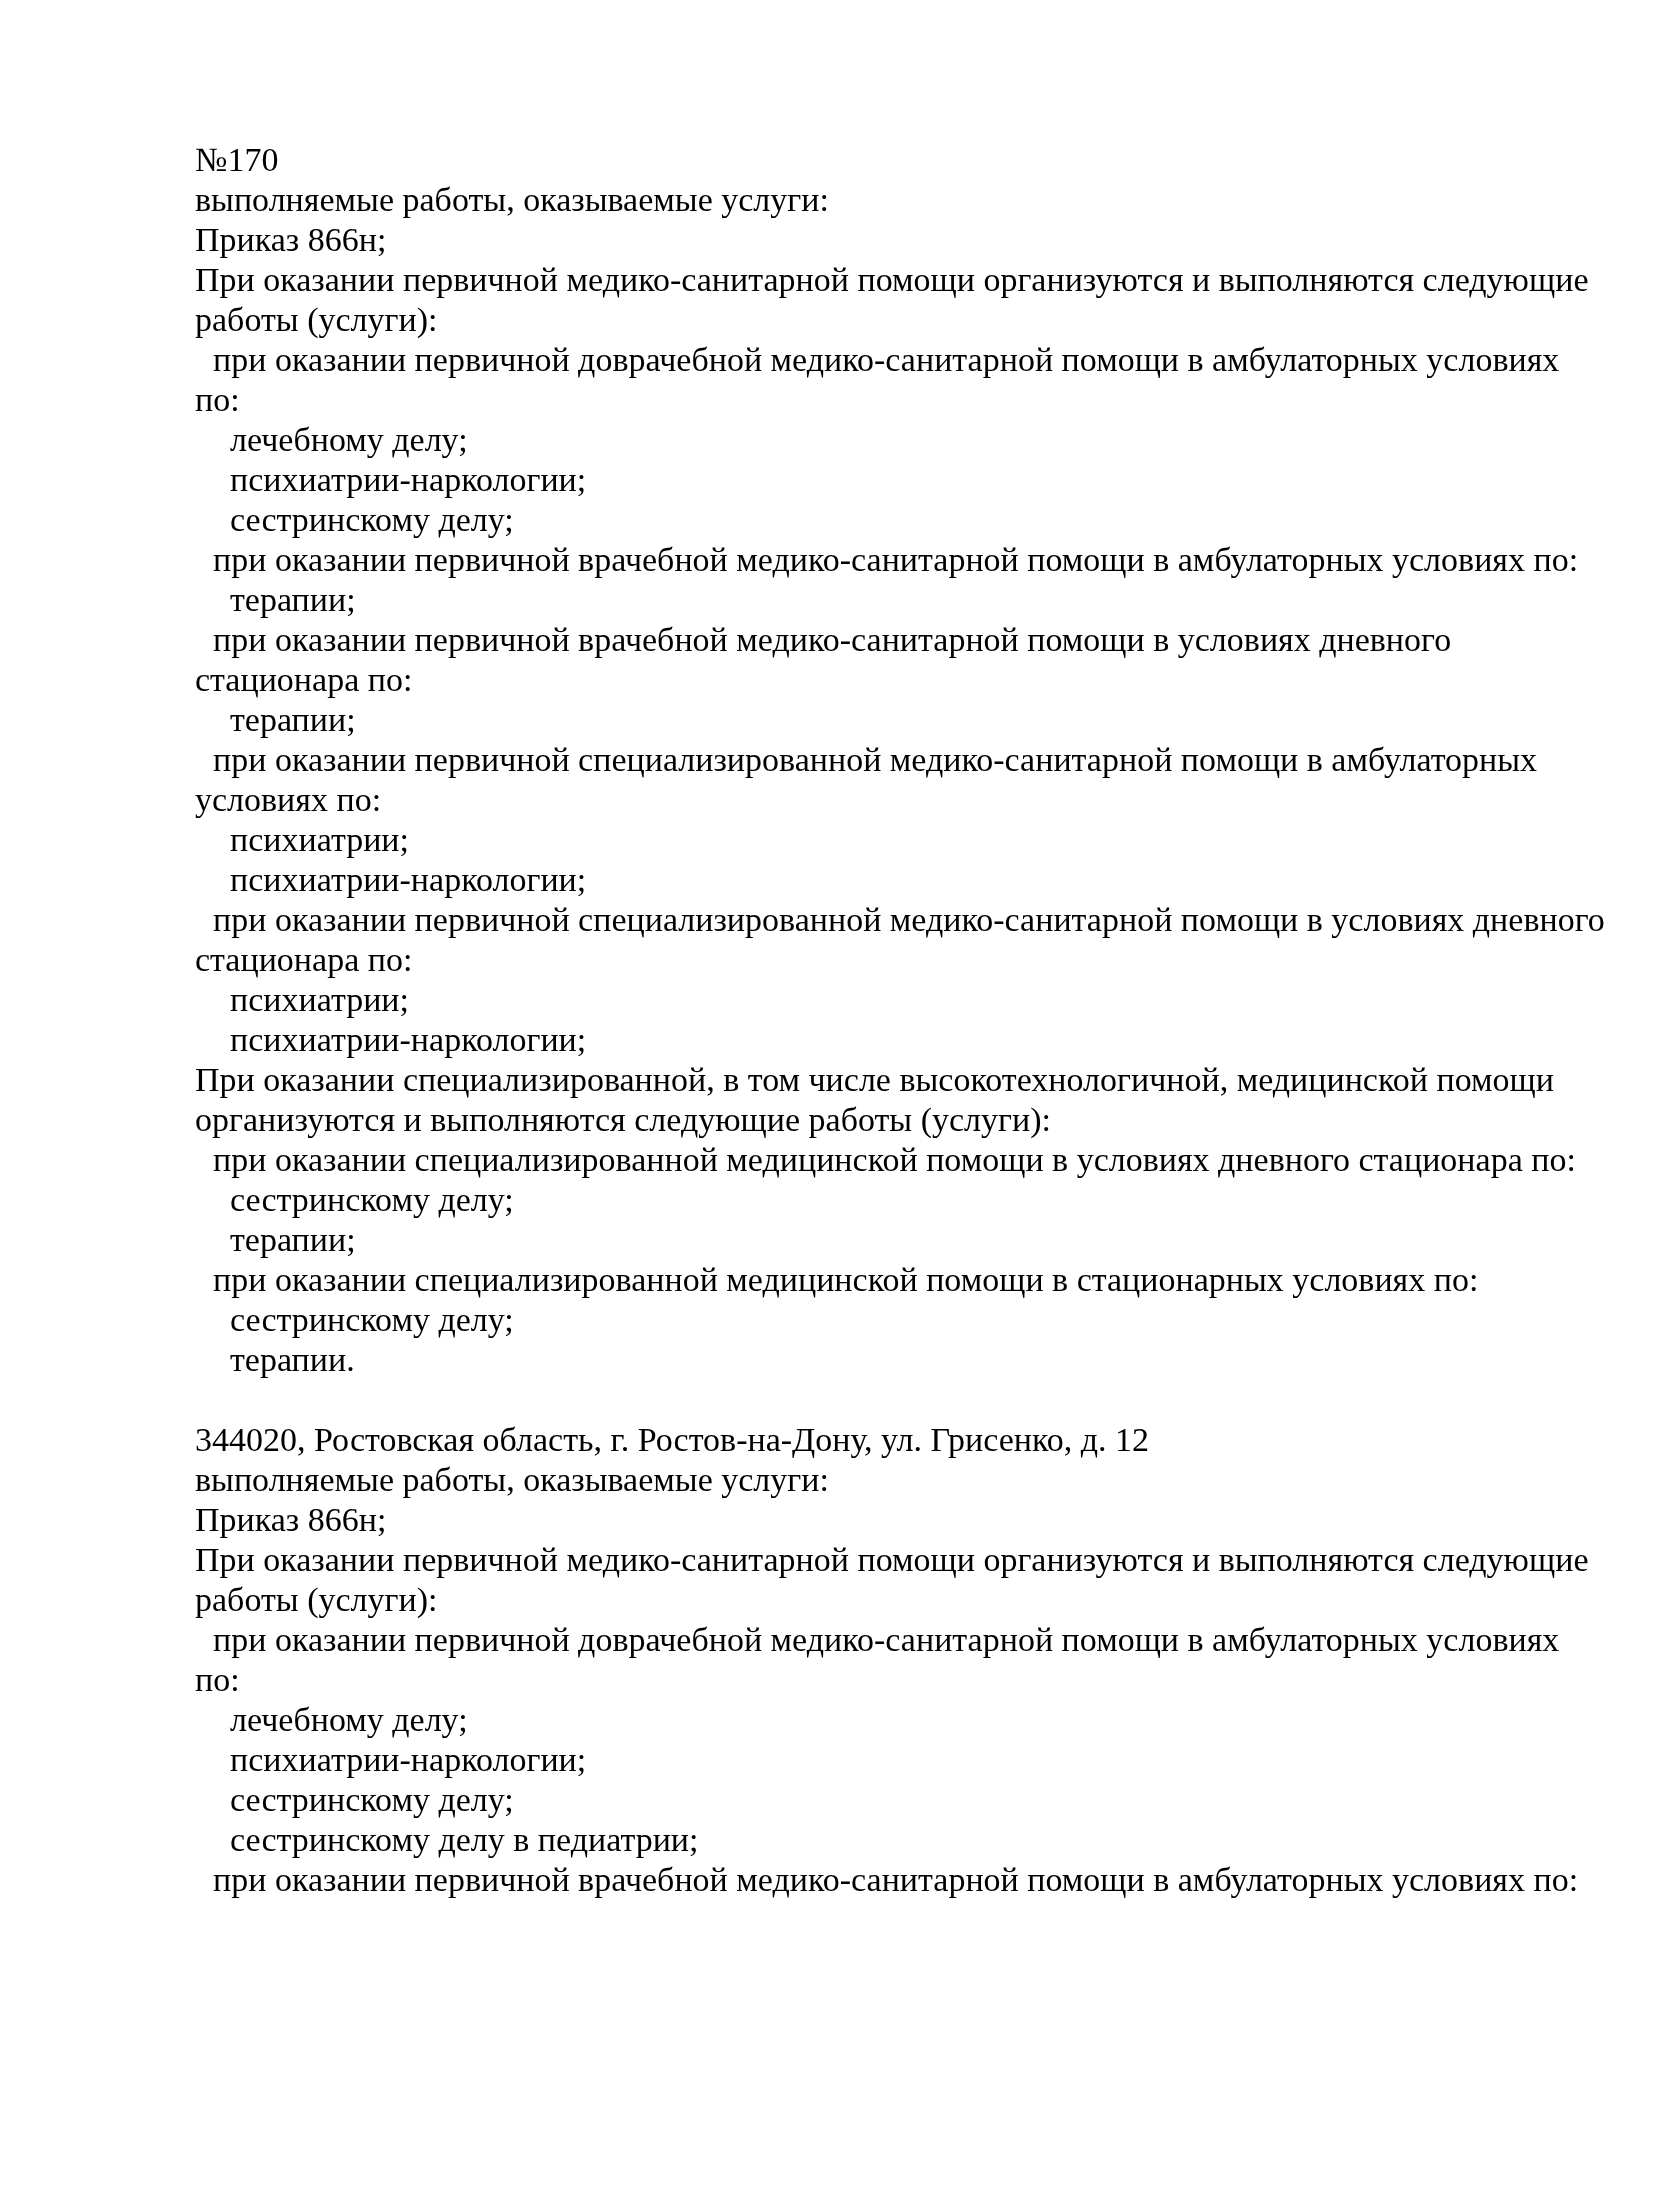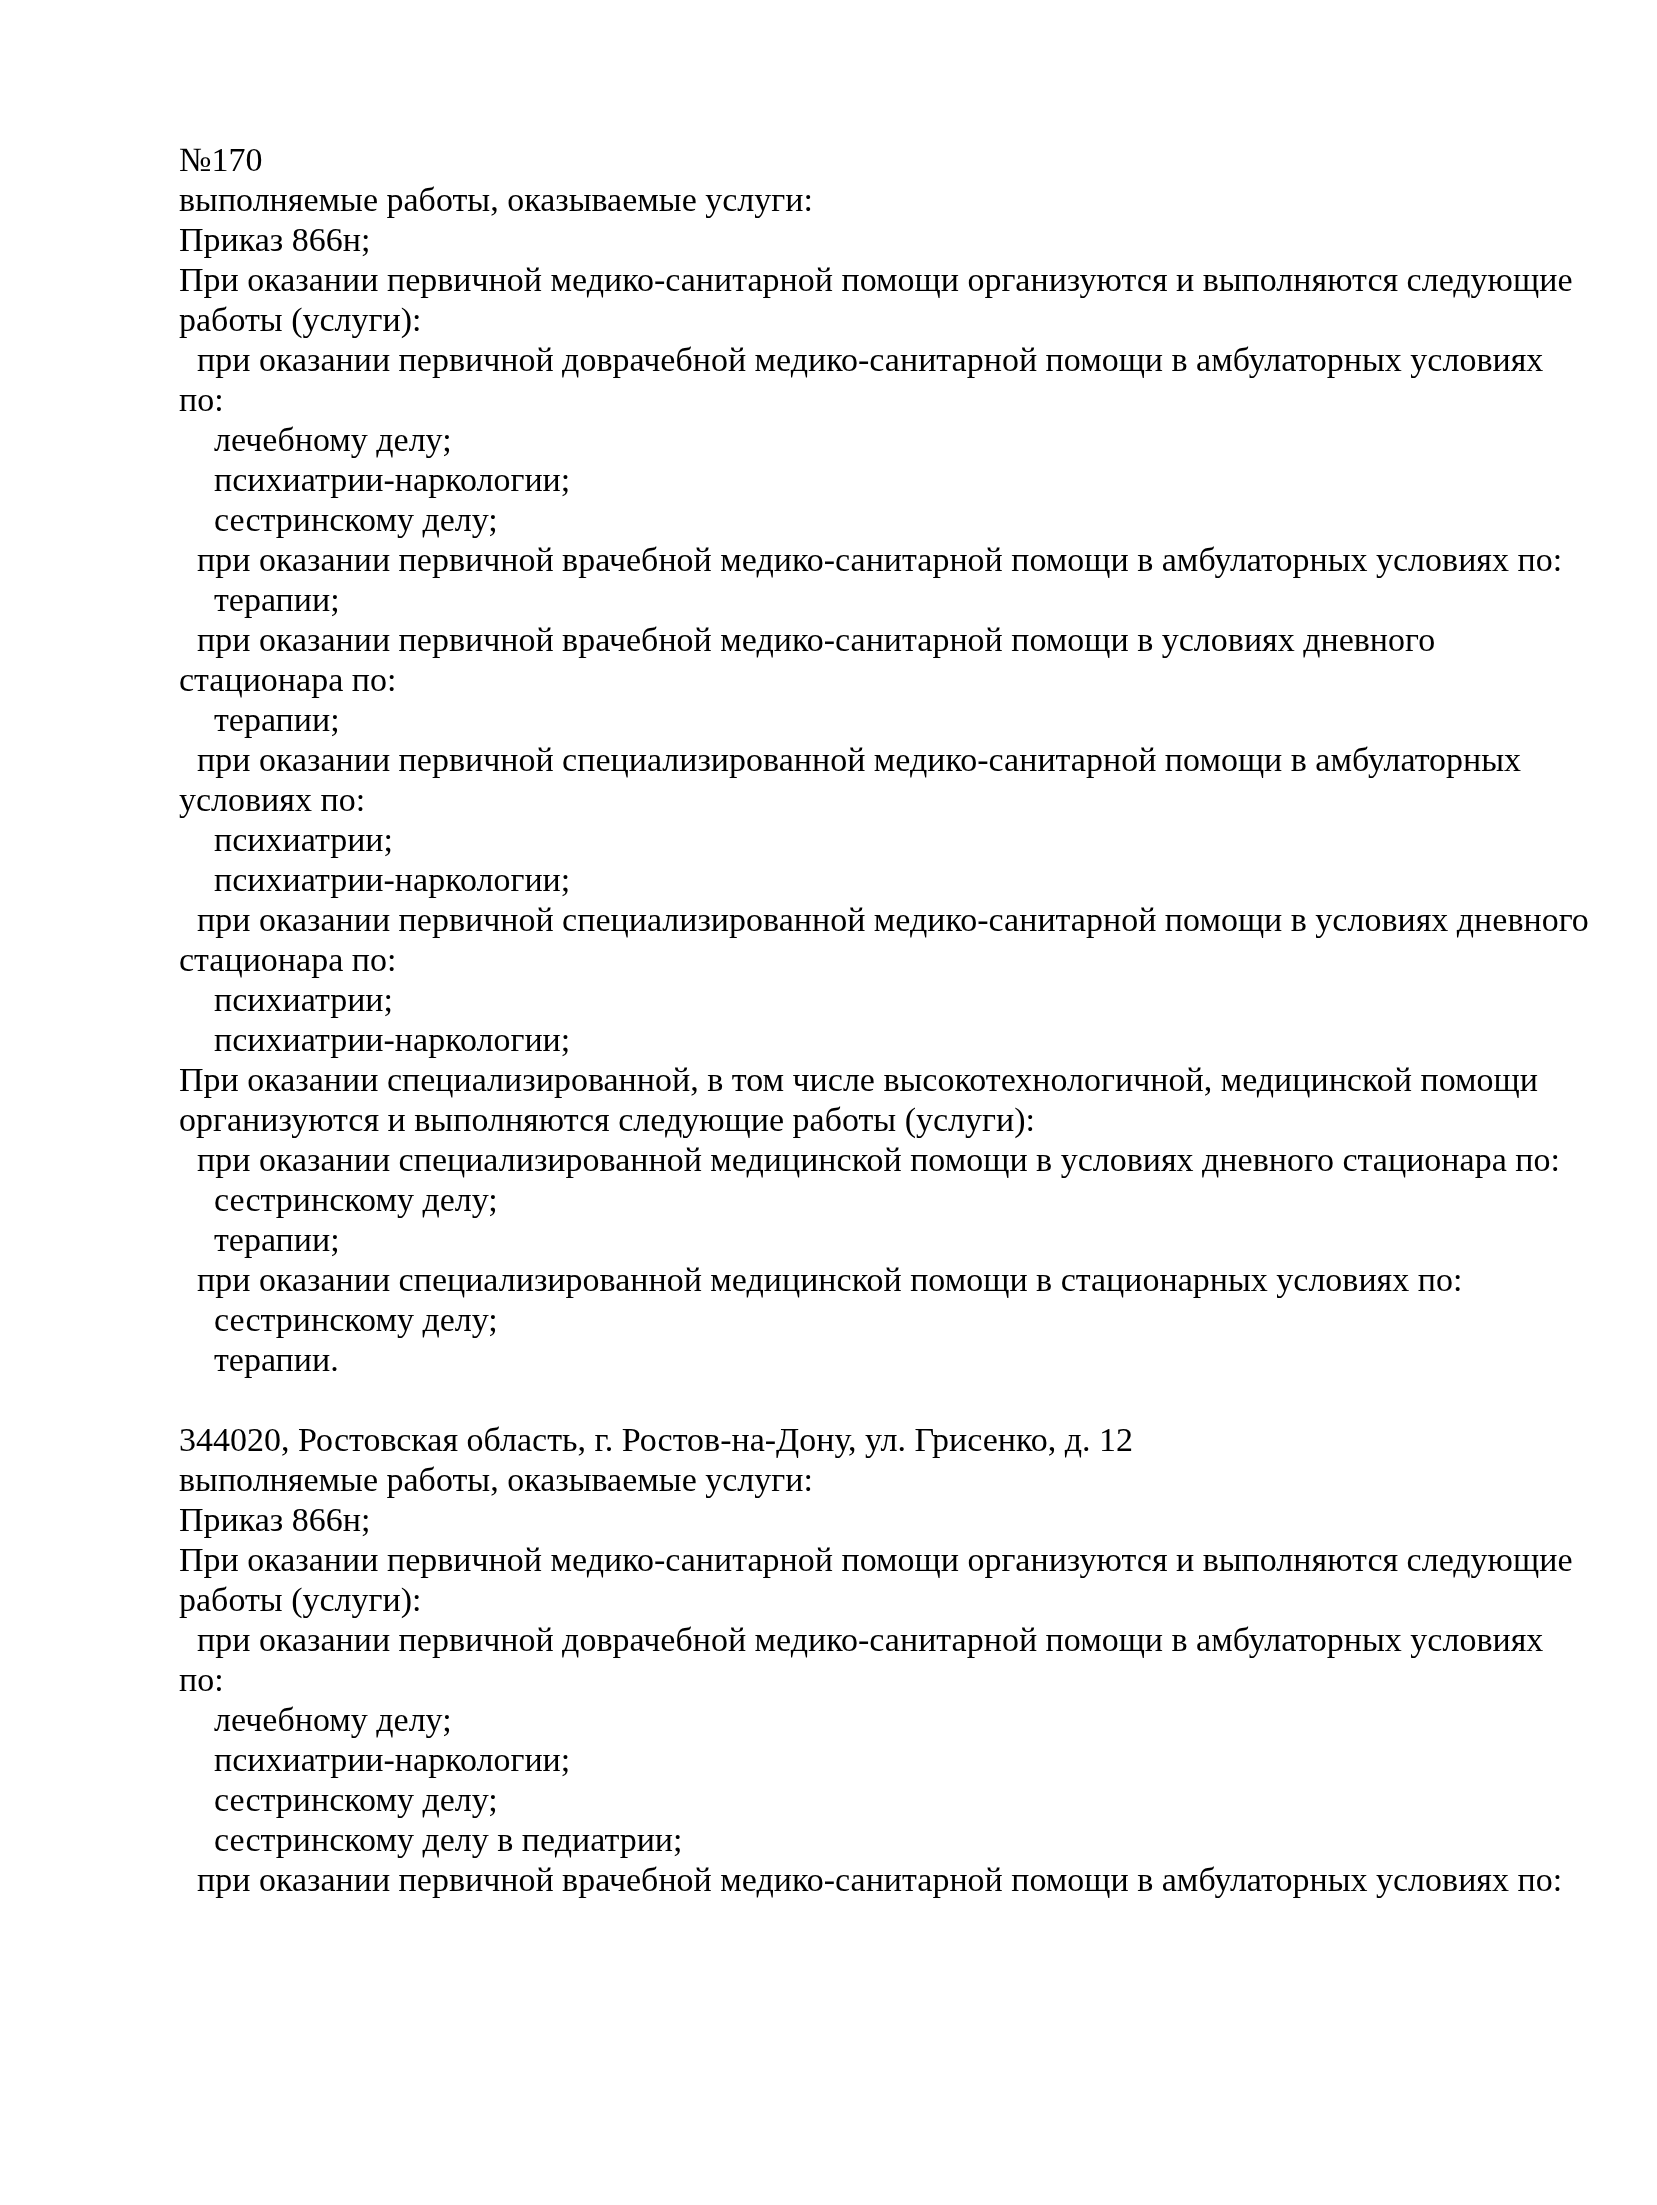--- a/index.html
+++ b/index.html
@@ -14,21 +14,21 @@
   }
   .page {
     position: relative;
     width: 1657px;
     height: 2205px;
     background: var(--page-background, #ffffff);
     overflow: hidden;
   }
   .text-block {
     position: absolute;
-    left: 179px;
+    left: 195px;
     top: 140px;
     width: 1423px;
     font-family: "Liberation Serif", "DejaVu Serif", serif;
     font-size: 34px;
     line-height: 40px;
     color: var(--text-color, #000000);
     white-space: pre;
     font-kerning: normal;
   }
   .line {

